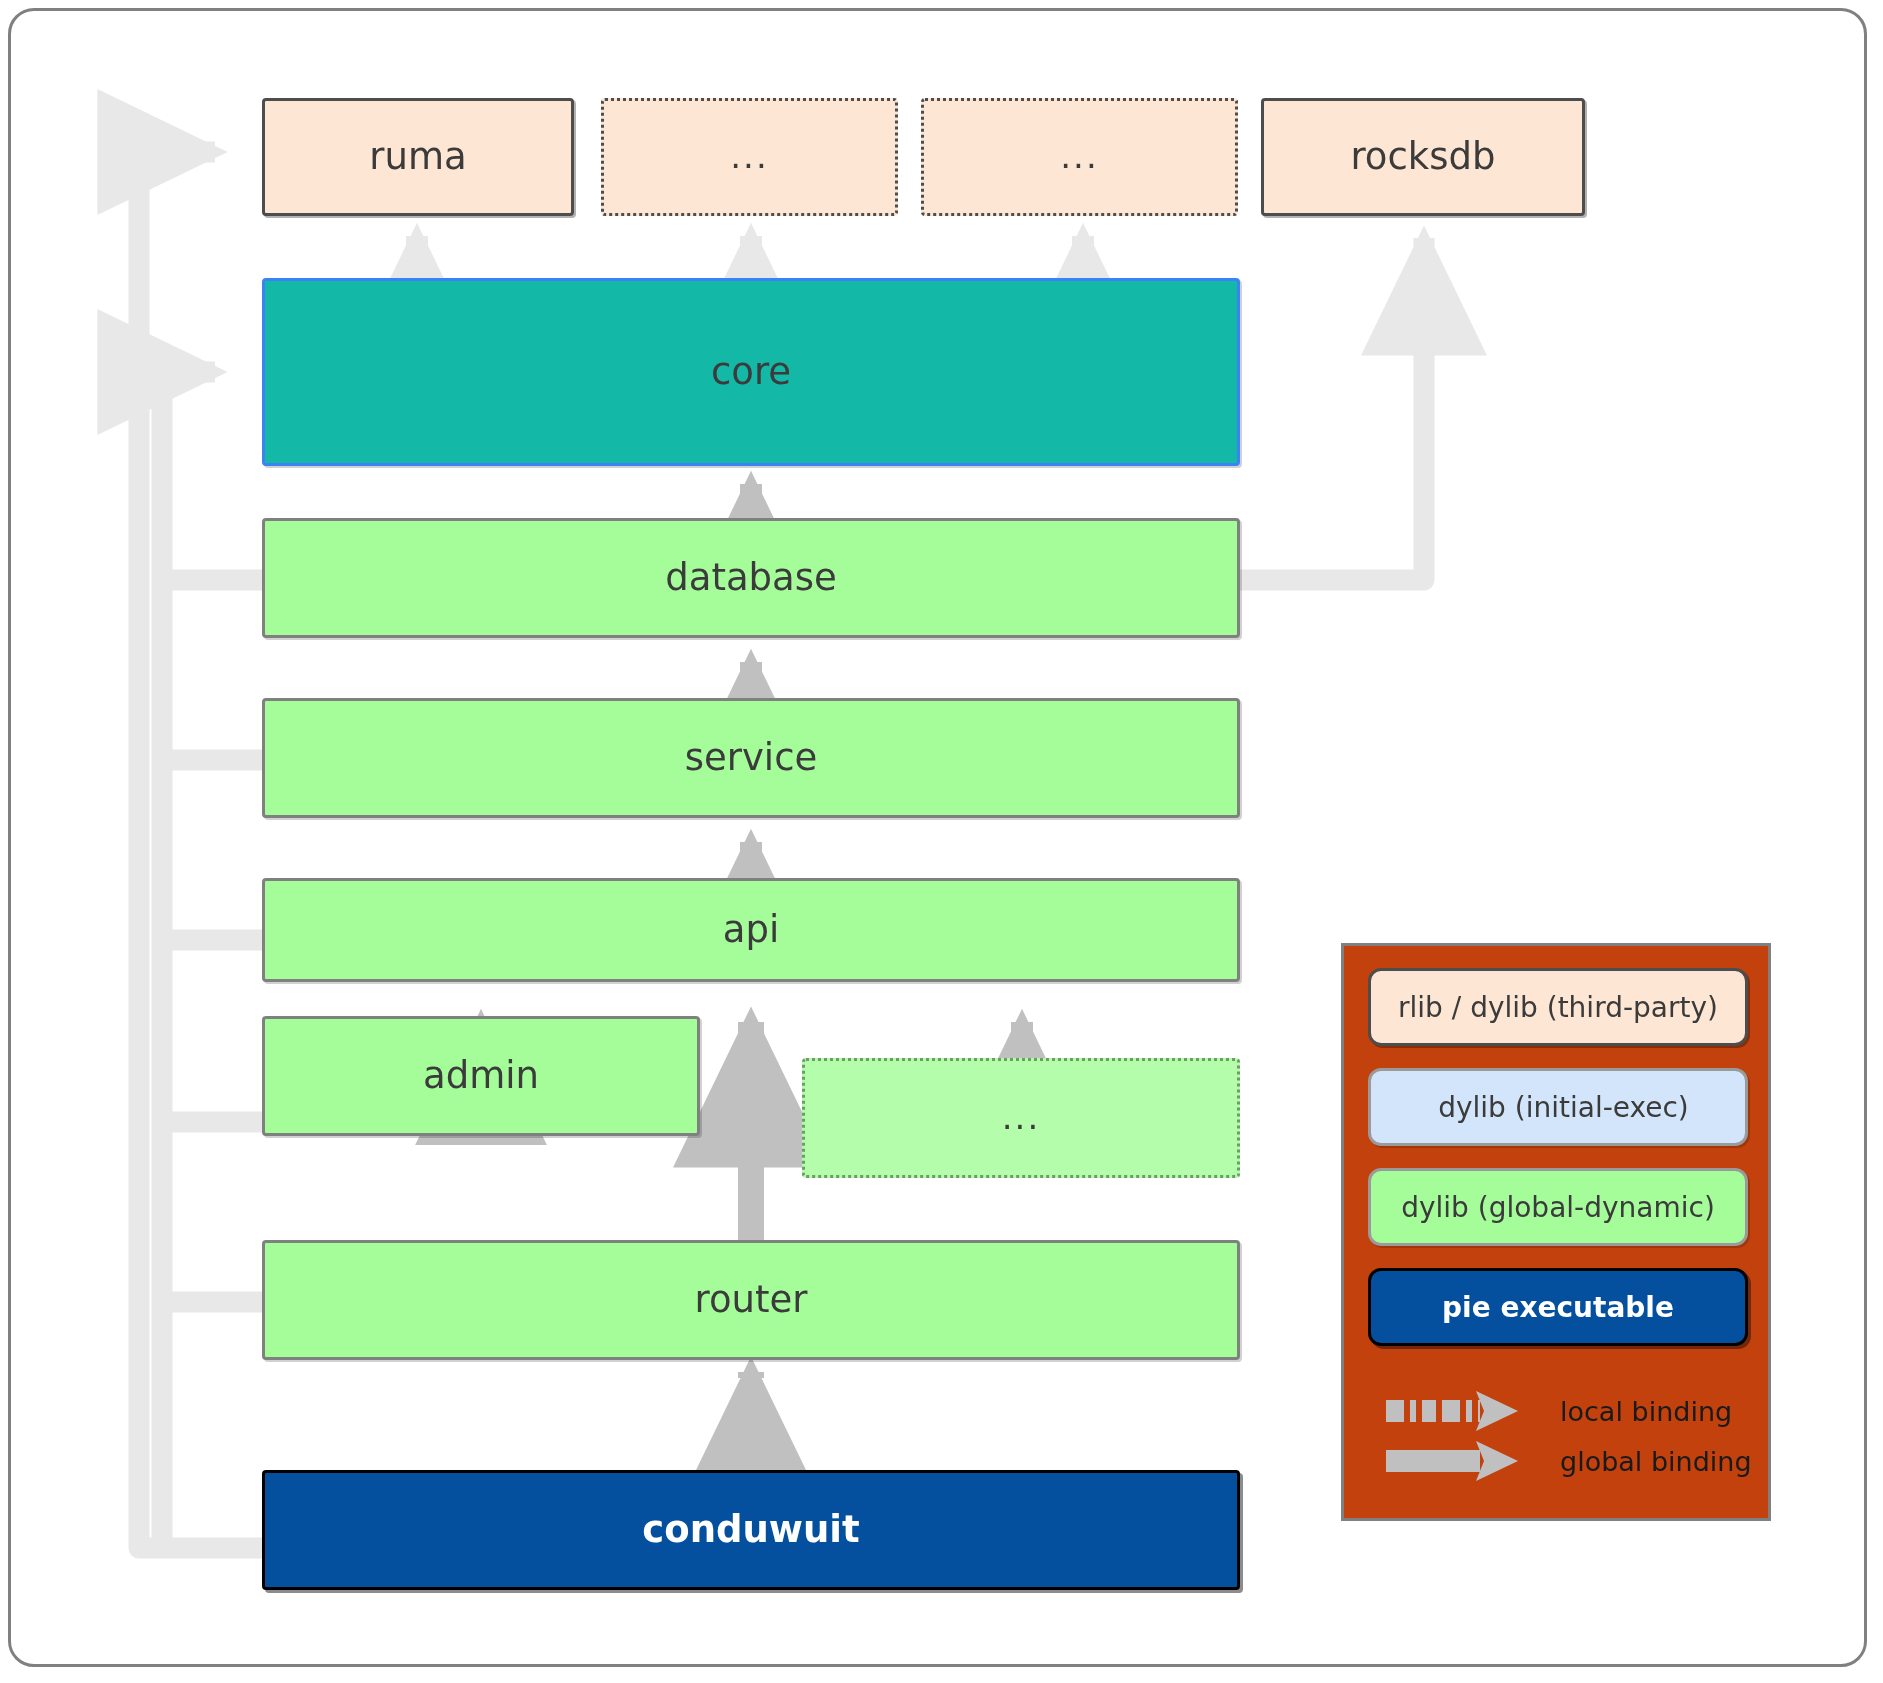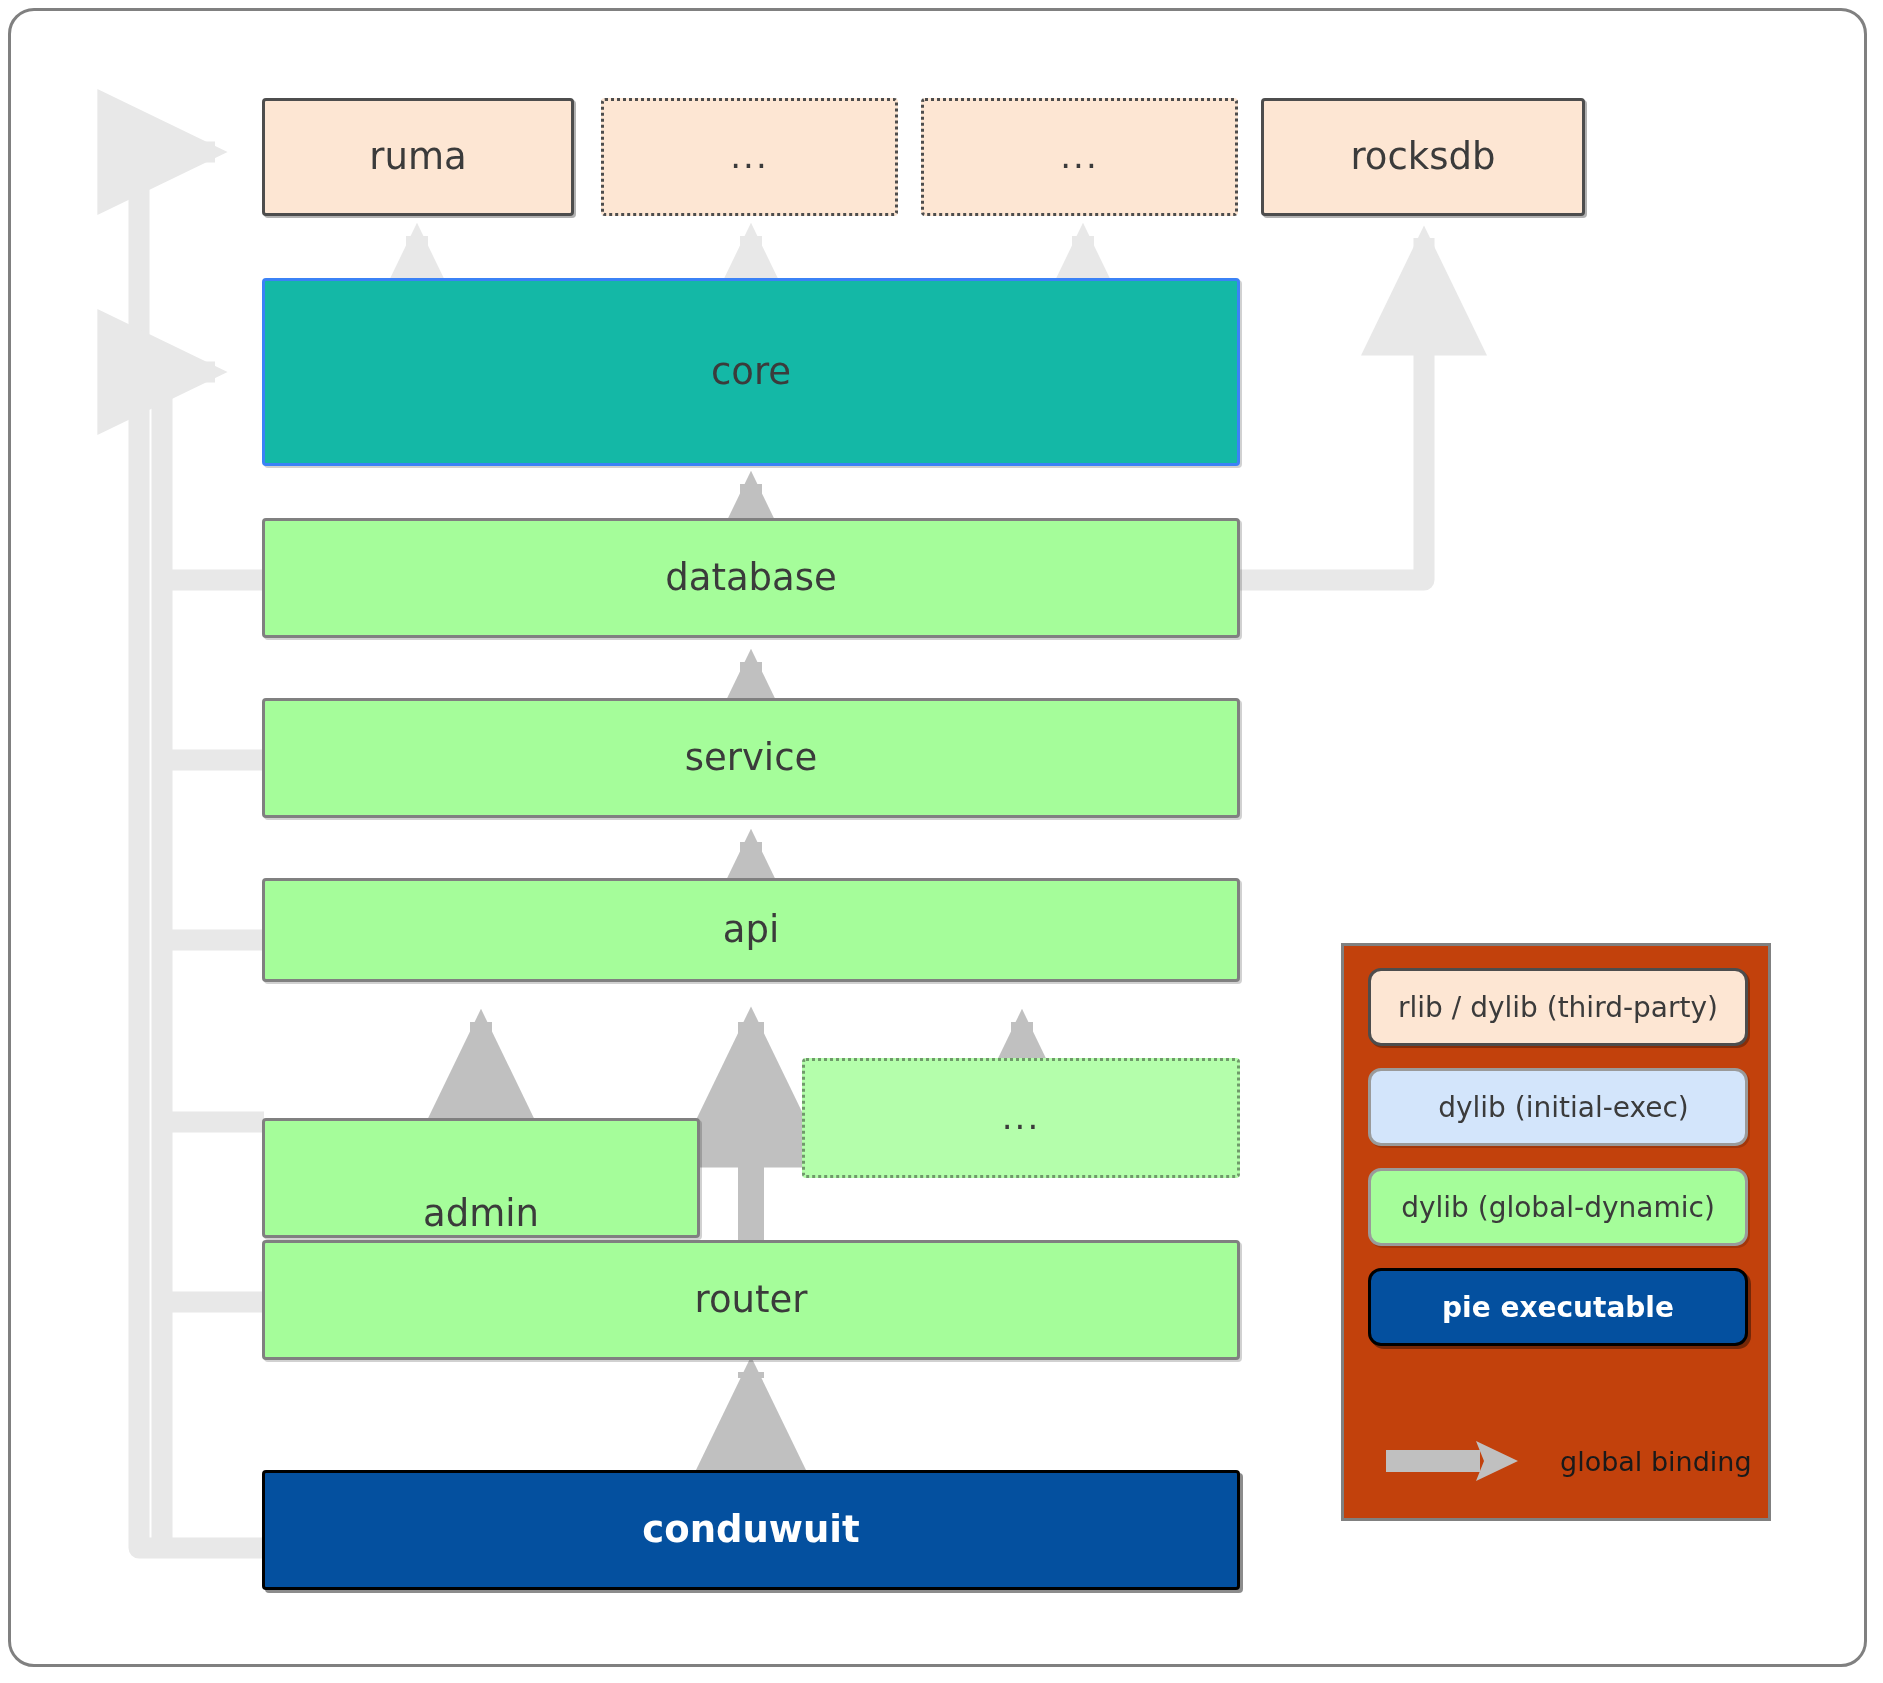--- a/index.html
+++ b/index.html
@@ -229,21 +229,21 @@
   </div>
 
   <div class="node gdyn" style="left:262px; top:698px; width:978px; height:120px;">
     <span>service</span>
   </div>
 
   <div class="node gdyn" style="left:262px; top:878px; width:978px; height:104px;">
     <span>api</span>
   </div>
 
-  <div class="node gdyn" style="left:262px; top:1118px; width:438px; height:120px;align-items:flex-end;">
+  <div class="node gdyn" style="left:262px; top:1016px; width:438px; height:120px;">
     <span>admin</span>
   </div>
 
   <div class="node gdyn dotted" style="left:802px; top:1058px; width:438px; height:120px;">
     <span class="dots">...</span>
   </div>
 
   <div class="node gdyn" style="left:262px; top:1240px; width:978px; height:120px;">
     <span>router</span>
   </div>
@@ -263,20 +263,27 @@
     </div>
 
     <div class="legend-swatch gdyn">
       <span>dylib (global-dynamic)</span>
     </div>
 
     <div class="legend-swatch pie">
       <span>pie executable</span>
     </div>
 
+    <div class="legend-row local">
+      <svg class="legend-arrow" viewBox="0 0 138 46" xmlns="http://www.w3.org/2000/svg">
+        <path d="M 2,23 L 96,23" stroke="#c0c0c0" stroke-width="22" fill="none" stroke-dasharray="18 6 6 6 14 6"></path>
+        <path d="M 92,3 L 134,23 L 92,43 L 100,23 Z" fill="#c0c0c0"></path>
+      </svg>
+      <span class="legend-label">local binding</span>
+    </div>
 
     <div class="legend-row global">
       <svg class="legend-arrow" viewBox="0 0 138 46" xmlns="http://www.w3.org/2000/svg">
         <path d="M 2,23 L 96,23" stroke="#c0c0c0" stroke-width="22" fill="none"></path>
         <path d="M 92,3 L 134,23 L 92,43 L 100,23 Z" fill="#c0c0c0"></path>
       </svg>
       <span class="legend-label">global binding</span>
     </div>
 
   </div>

